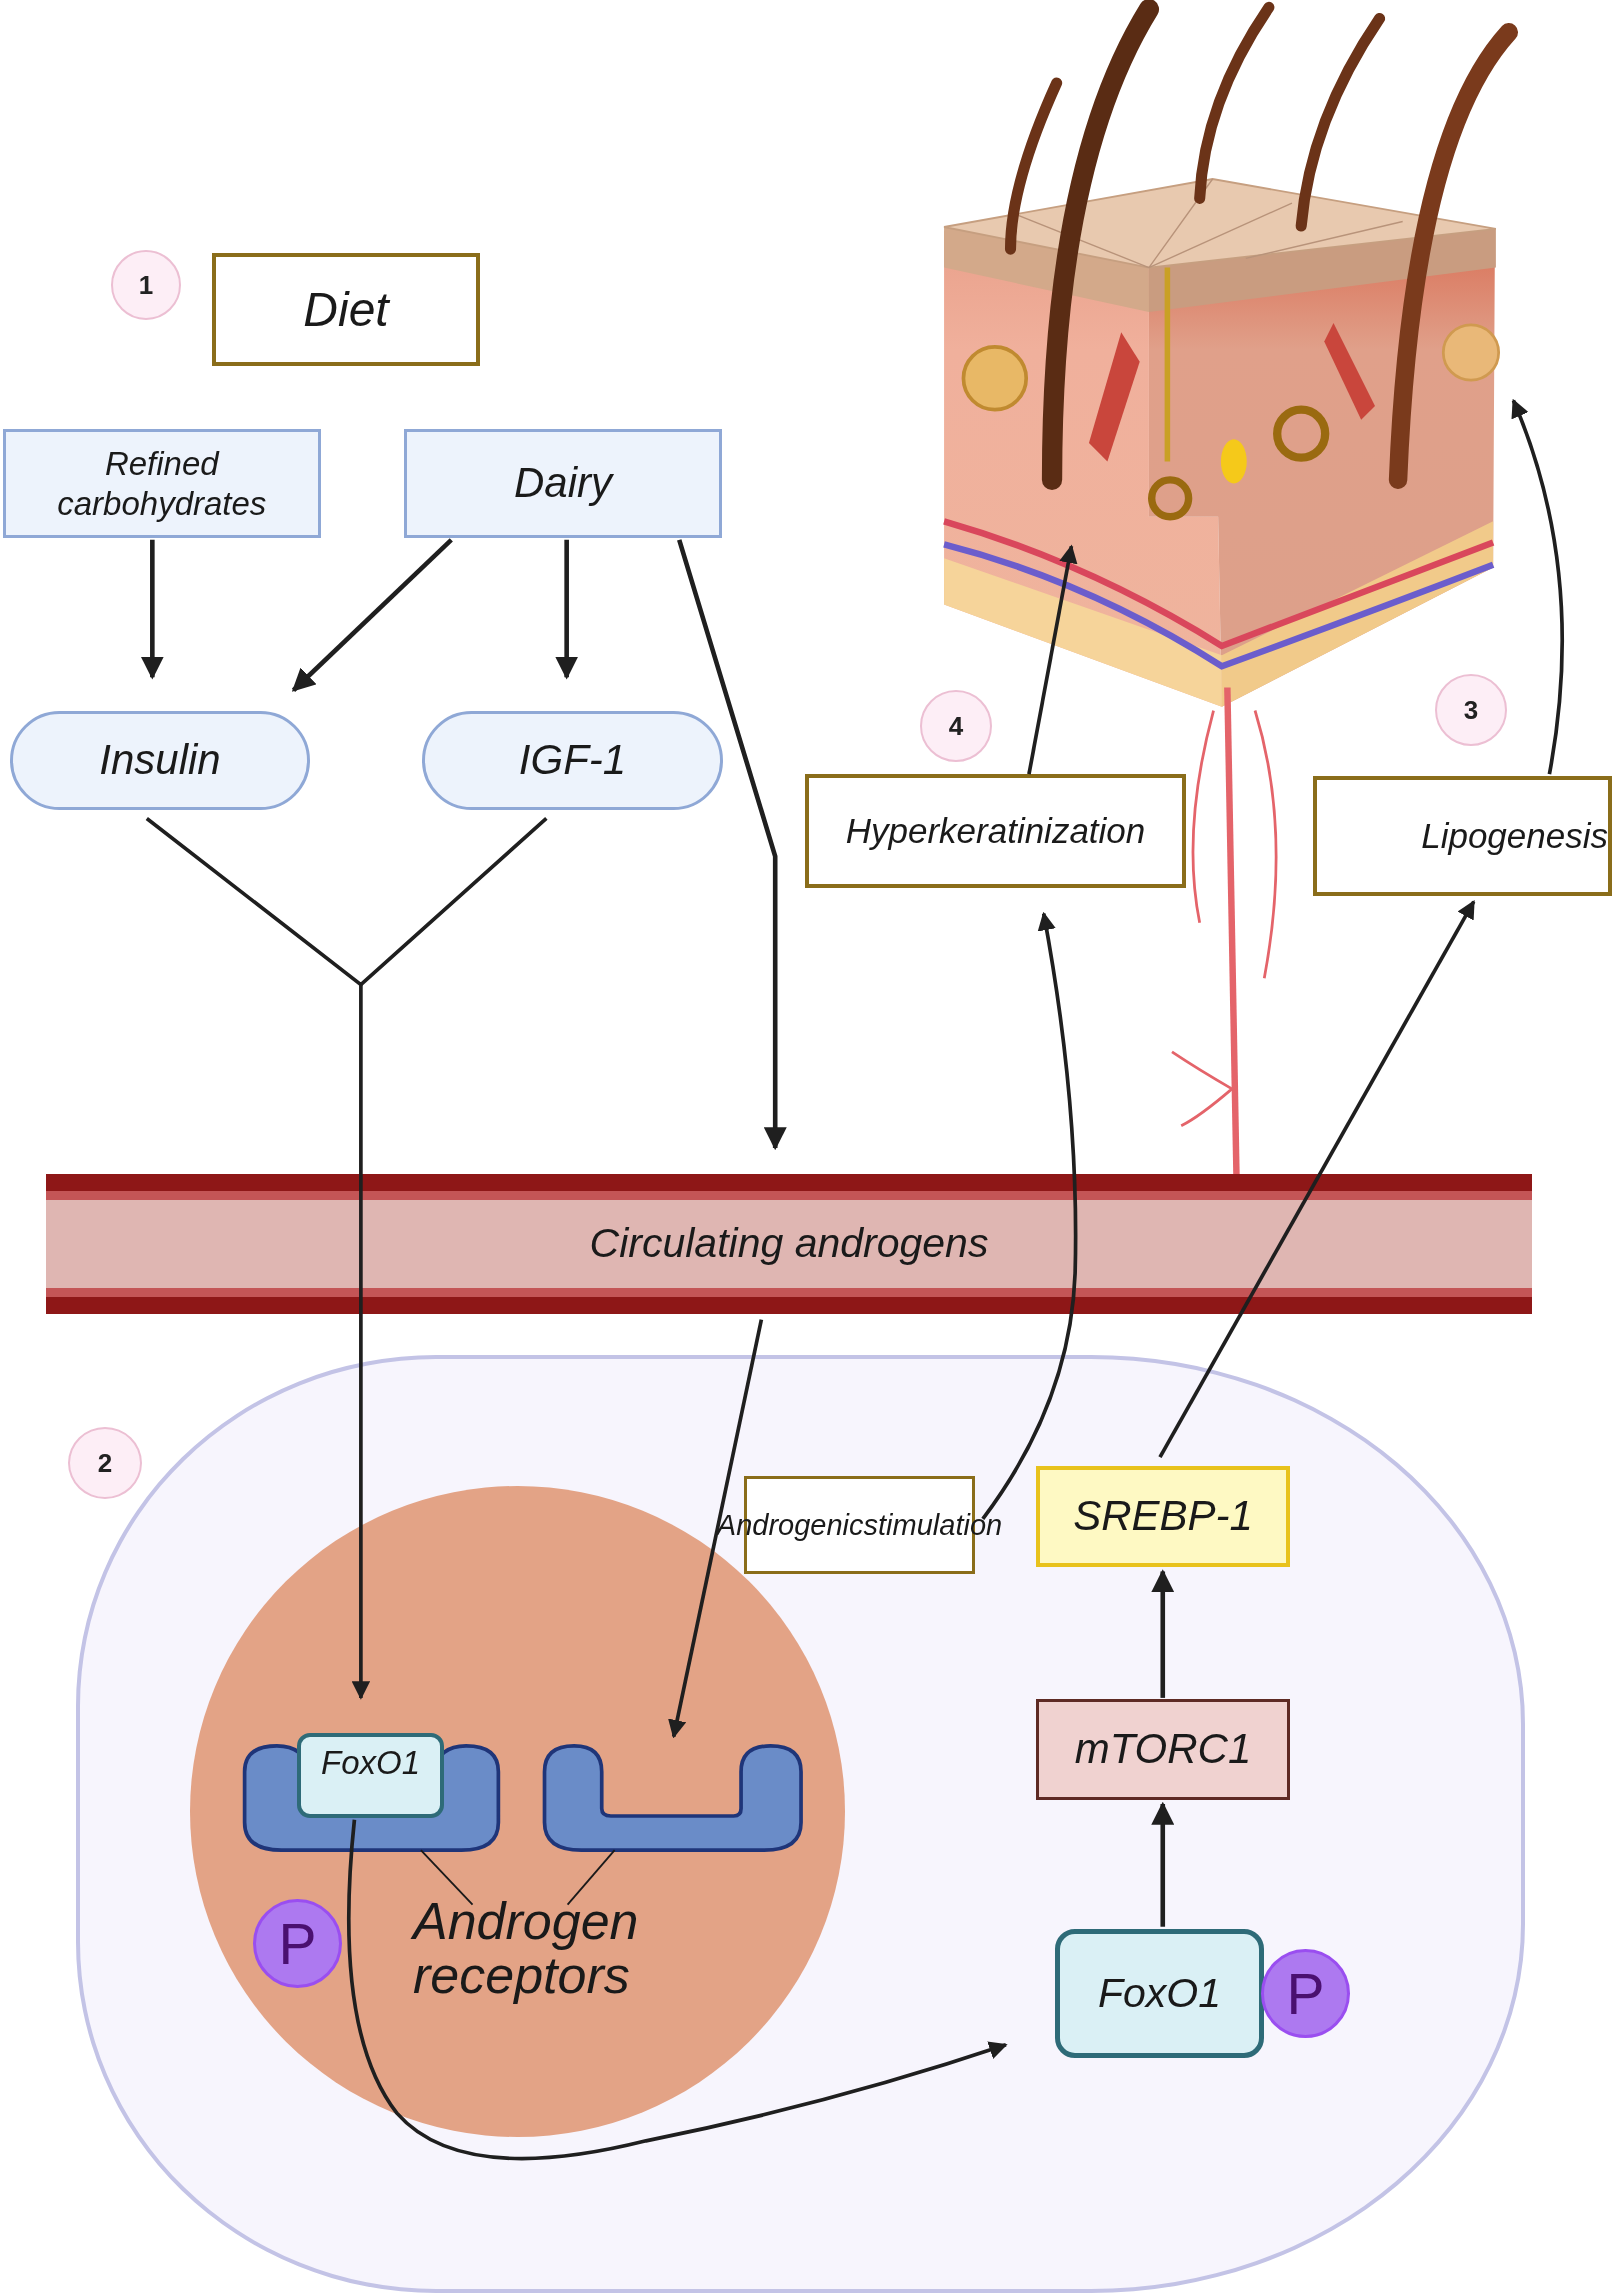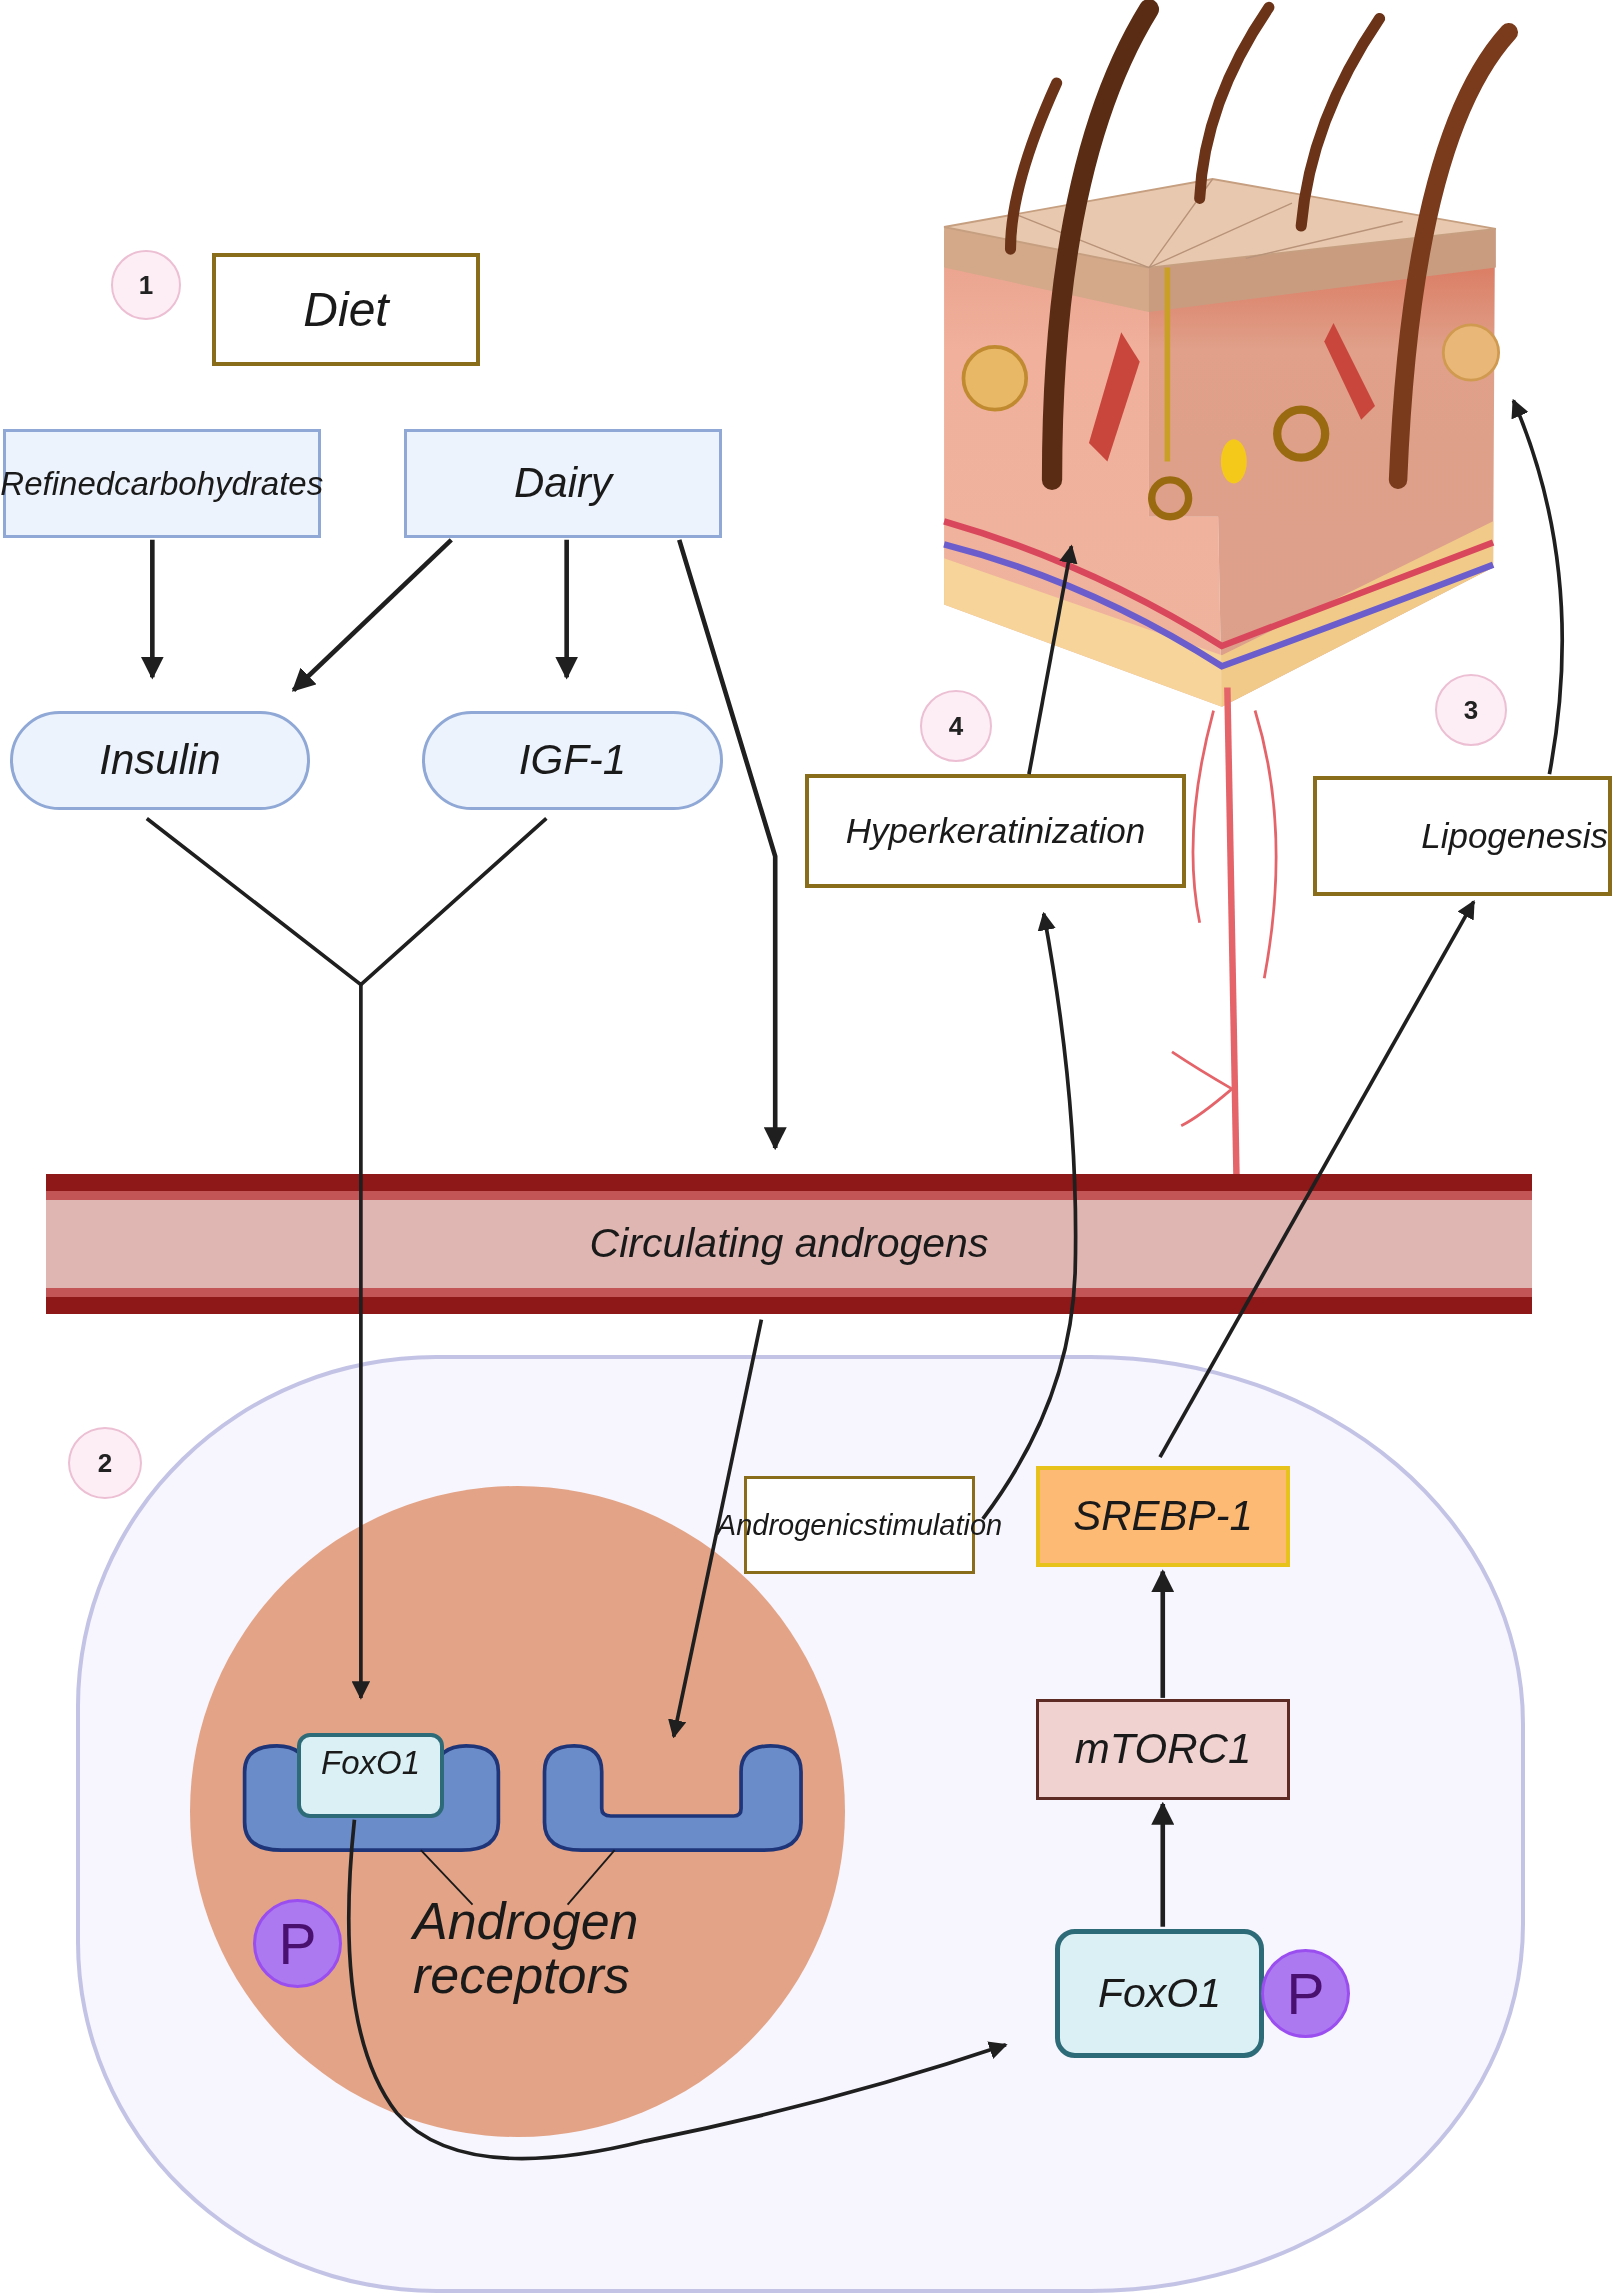--- a/index.html
+++ b/index.html
@@ -12,21 +12,21 @@
   .pill { border: 3.7px solid #8fa8d6; background: #edf3fc; border-radius: 55px; }
   .num { border: 2.8px solid #ecbfd3; background: #fdeef6; border-radius: 50%;
          display: flex; align-items: center; justify-content: center; font-weight: bold;
          font-size: 26px; color: #222; }
   .band-dark { background: #8e1717; }
   .band-mid { background: #c45556; }
   .band-pale { background: #dfb6b2; }
   .cell { border: 4.6px solid #c3c3e6; background: #f7f5fd;
           border-radius: 360px 434px 434px 360px / 351px 369px 369px 351px; }
   .nucleus { background: #e3a386; border-radius: 50%; }
-  .srebp { border: 4.6px solid #e8c21c; background: #fdba74; }
+  .srebp { border: 4.6px solid #e8c21c; background: #fef9c3; }
   .mtor { border: 3.7px solid #5e2a24; background: #f0d2d0; }
   .fox { border: 5.5px solid #2e6b78; background: #daf0f5; border-radius: 20px; }
   .fox-small { border: 4.6px solid #2e6b78; background: #daf0f5; border-radius: 13px; }
   .phos { border: 3.7px solid #9a4ef0; background: #ad79f0; border-radius: 50%;
           display: flex; align-items: center; justify-content: center; color: #4a1070; }
   svg { position: absolute; left: 0; top: 0; }
 </style>
 </head>
 <body>
 
@@ -80,21 +80,21 @@
   <path d="M1330,745 Q1335,1000 1340,1280" stroke="#e4646a" stroke-width="7" fill="none"></path>
   <path d="M1315,770 Q1280,900 1300,1000 M1360,770 Q1400,900 1370,1060 M1335,1180 Q1300,1160 1270,1140 M1335,1180 Q1300,1210 1280,1220" stroke="#e4646a" stroke-width="3" fill="none"></path>
 </svg>
 
 <div class="abs num" style="left:111px;top:250px;width:70px;height:70px;">1</div>
 
 <div class="abs box gold" style="left:212px;top:253px;width:268px;height:113px;font-size:48px;">
   <span>Diet</span>
 </div>
 
-<div class="abs box blue" style="left:2.8px;top:429px;width:318px;height:109px;font-size:33px;flex-direction:row;">
+<div class="abs box blue" style="left:2.8px;top:429px;width:318px;height:109px;font-size:33px;flex-direction:column;">
   <span>Refined</span>
   <span>carbohydrates</span>
 </div>
 
 <div class="abs box blue" style="left:404px;top:429px;width:318px;height:109px;font-size:42px;">
   <span>Dairy</span>
 </div>
 
 <div class="abs box pill" style="left:10px;top:711px;width:300px;height:99px;font-size:42px;">
   <span>Insulin</span>

